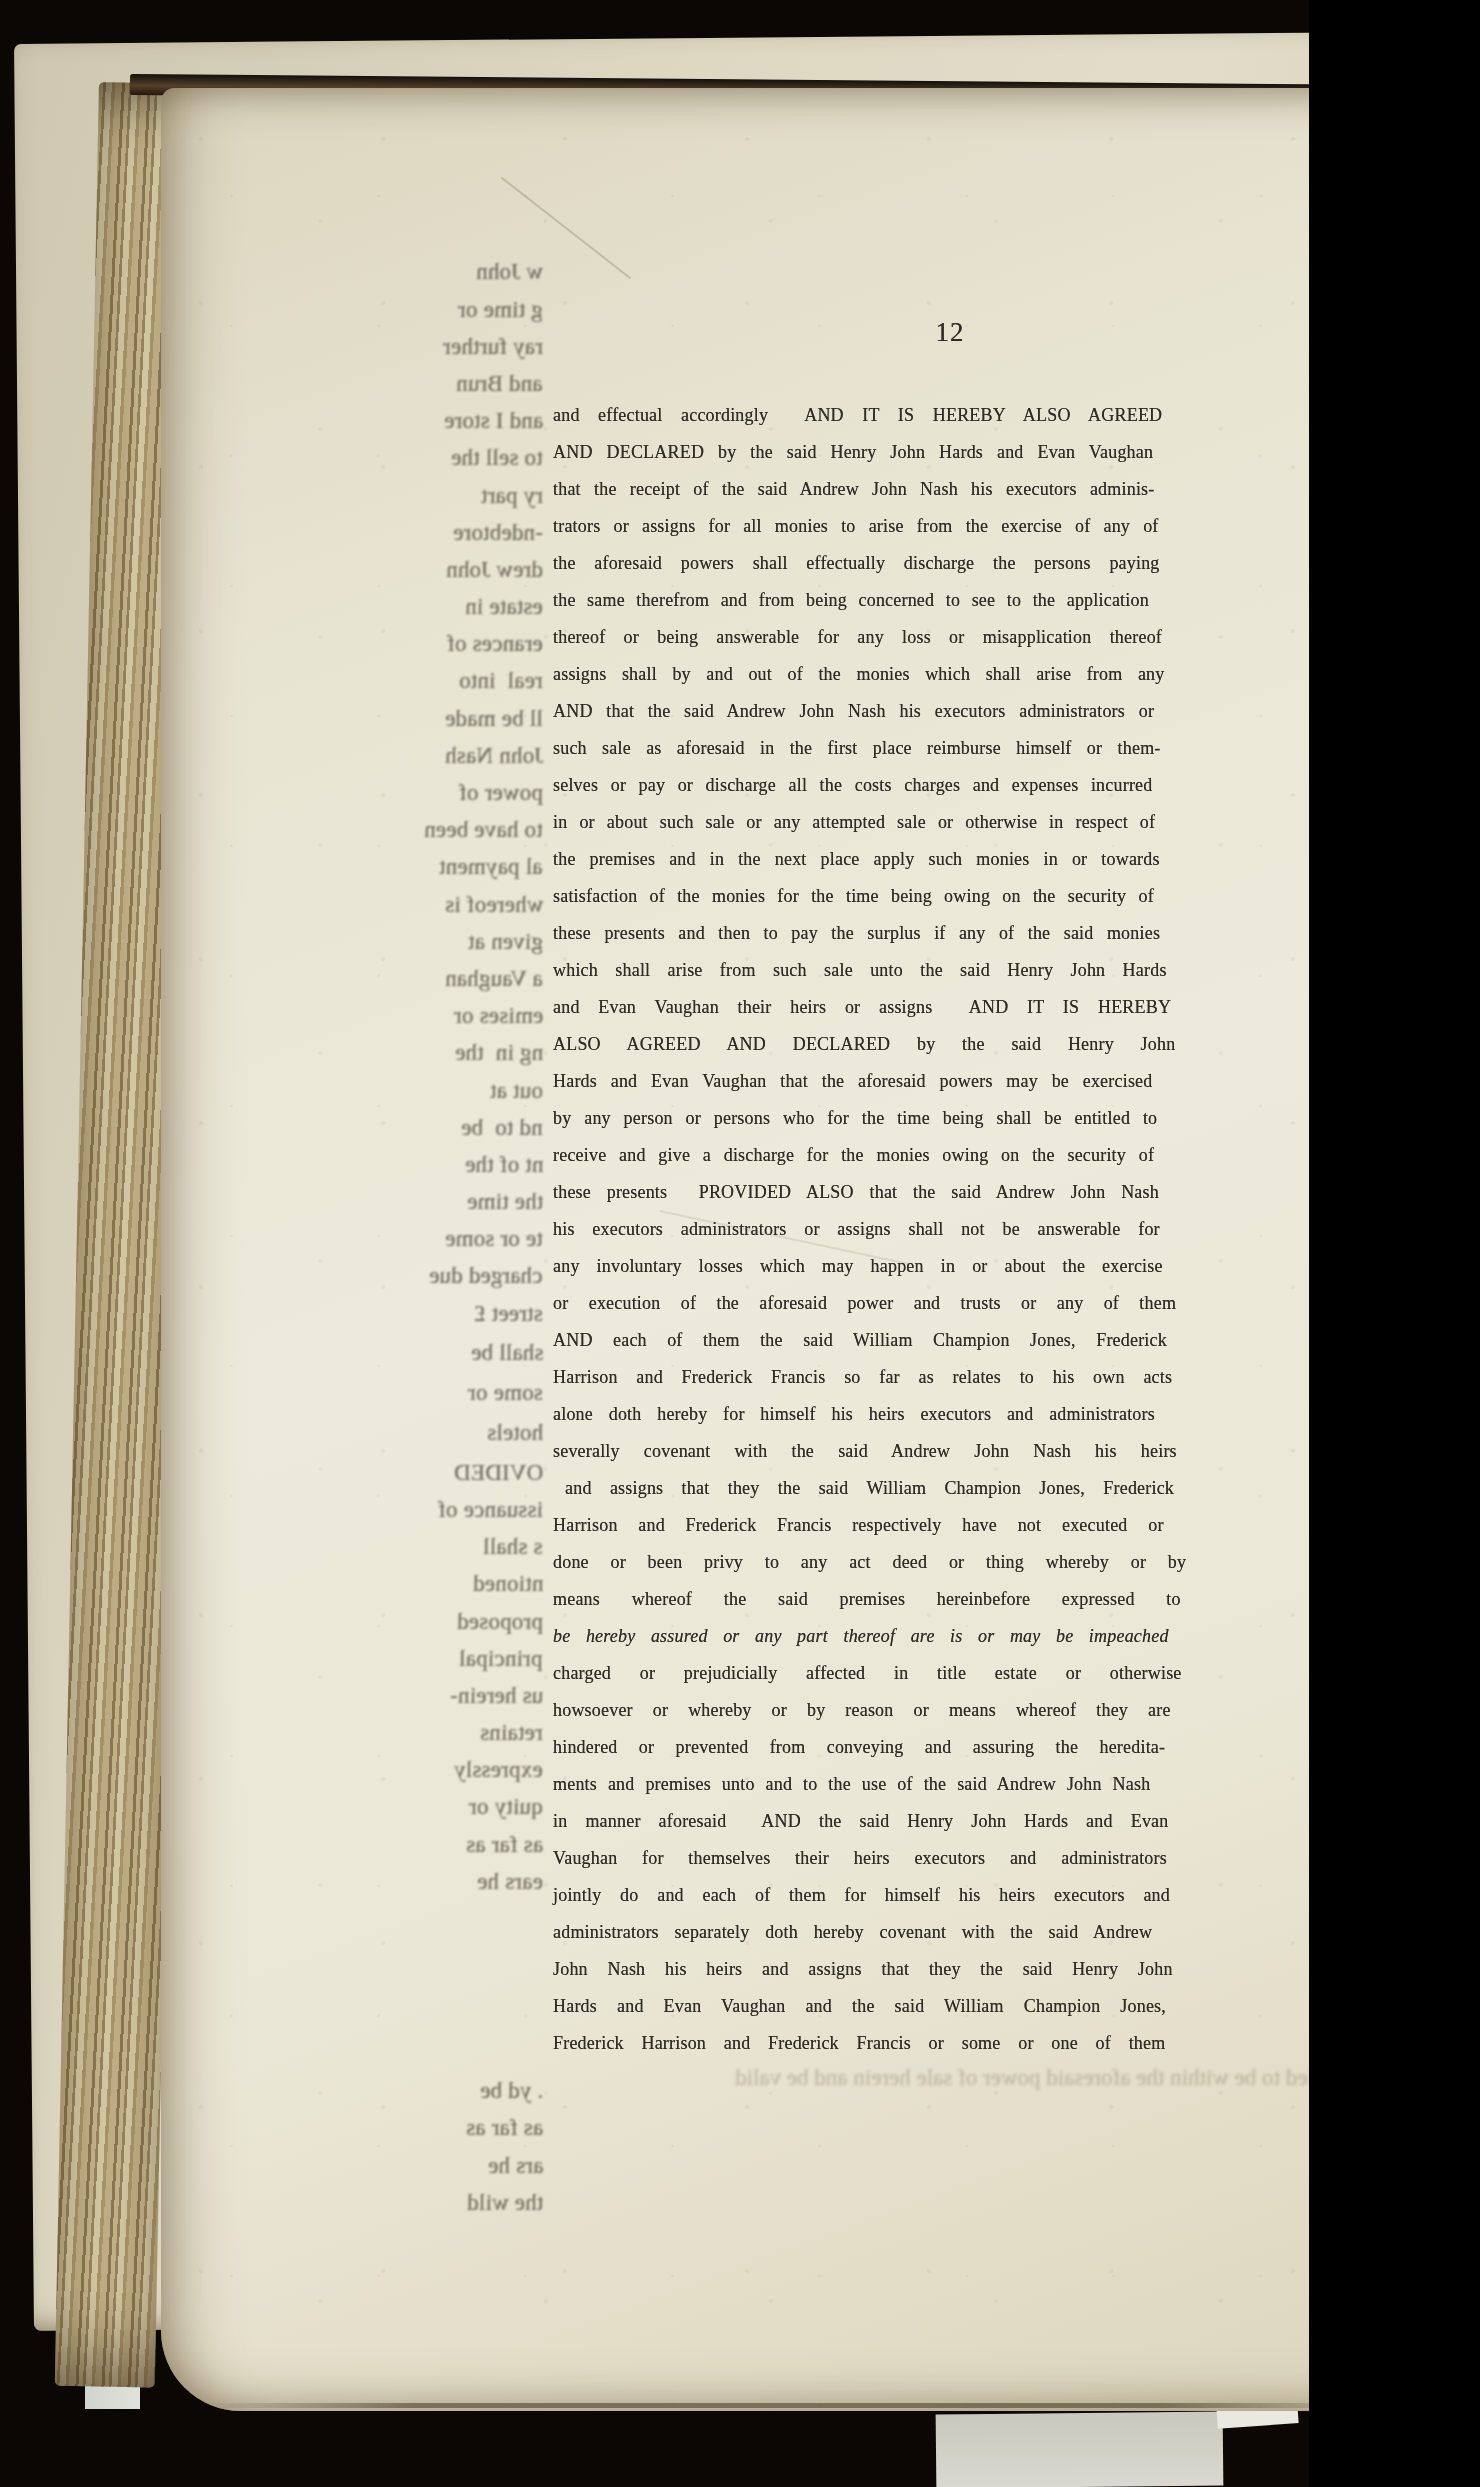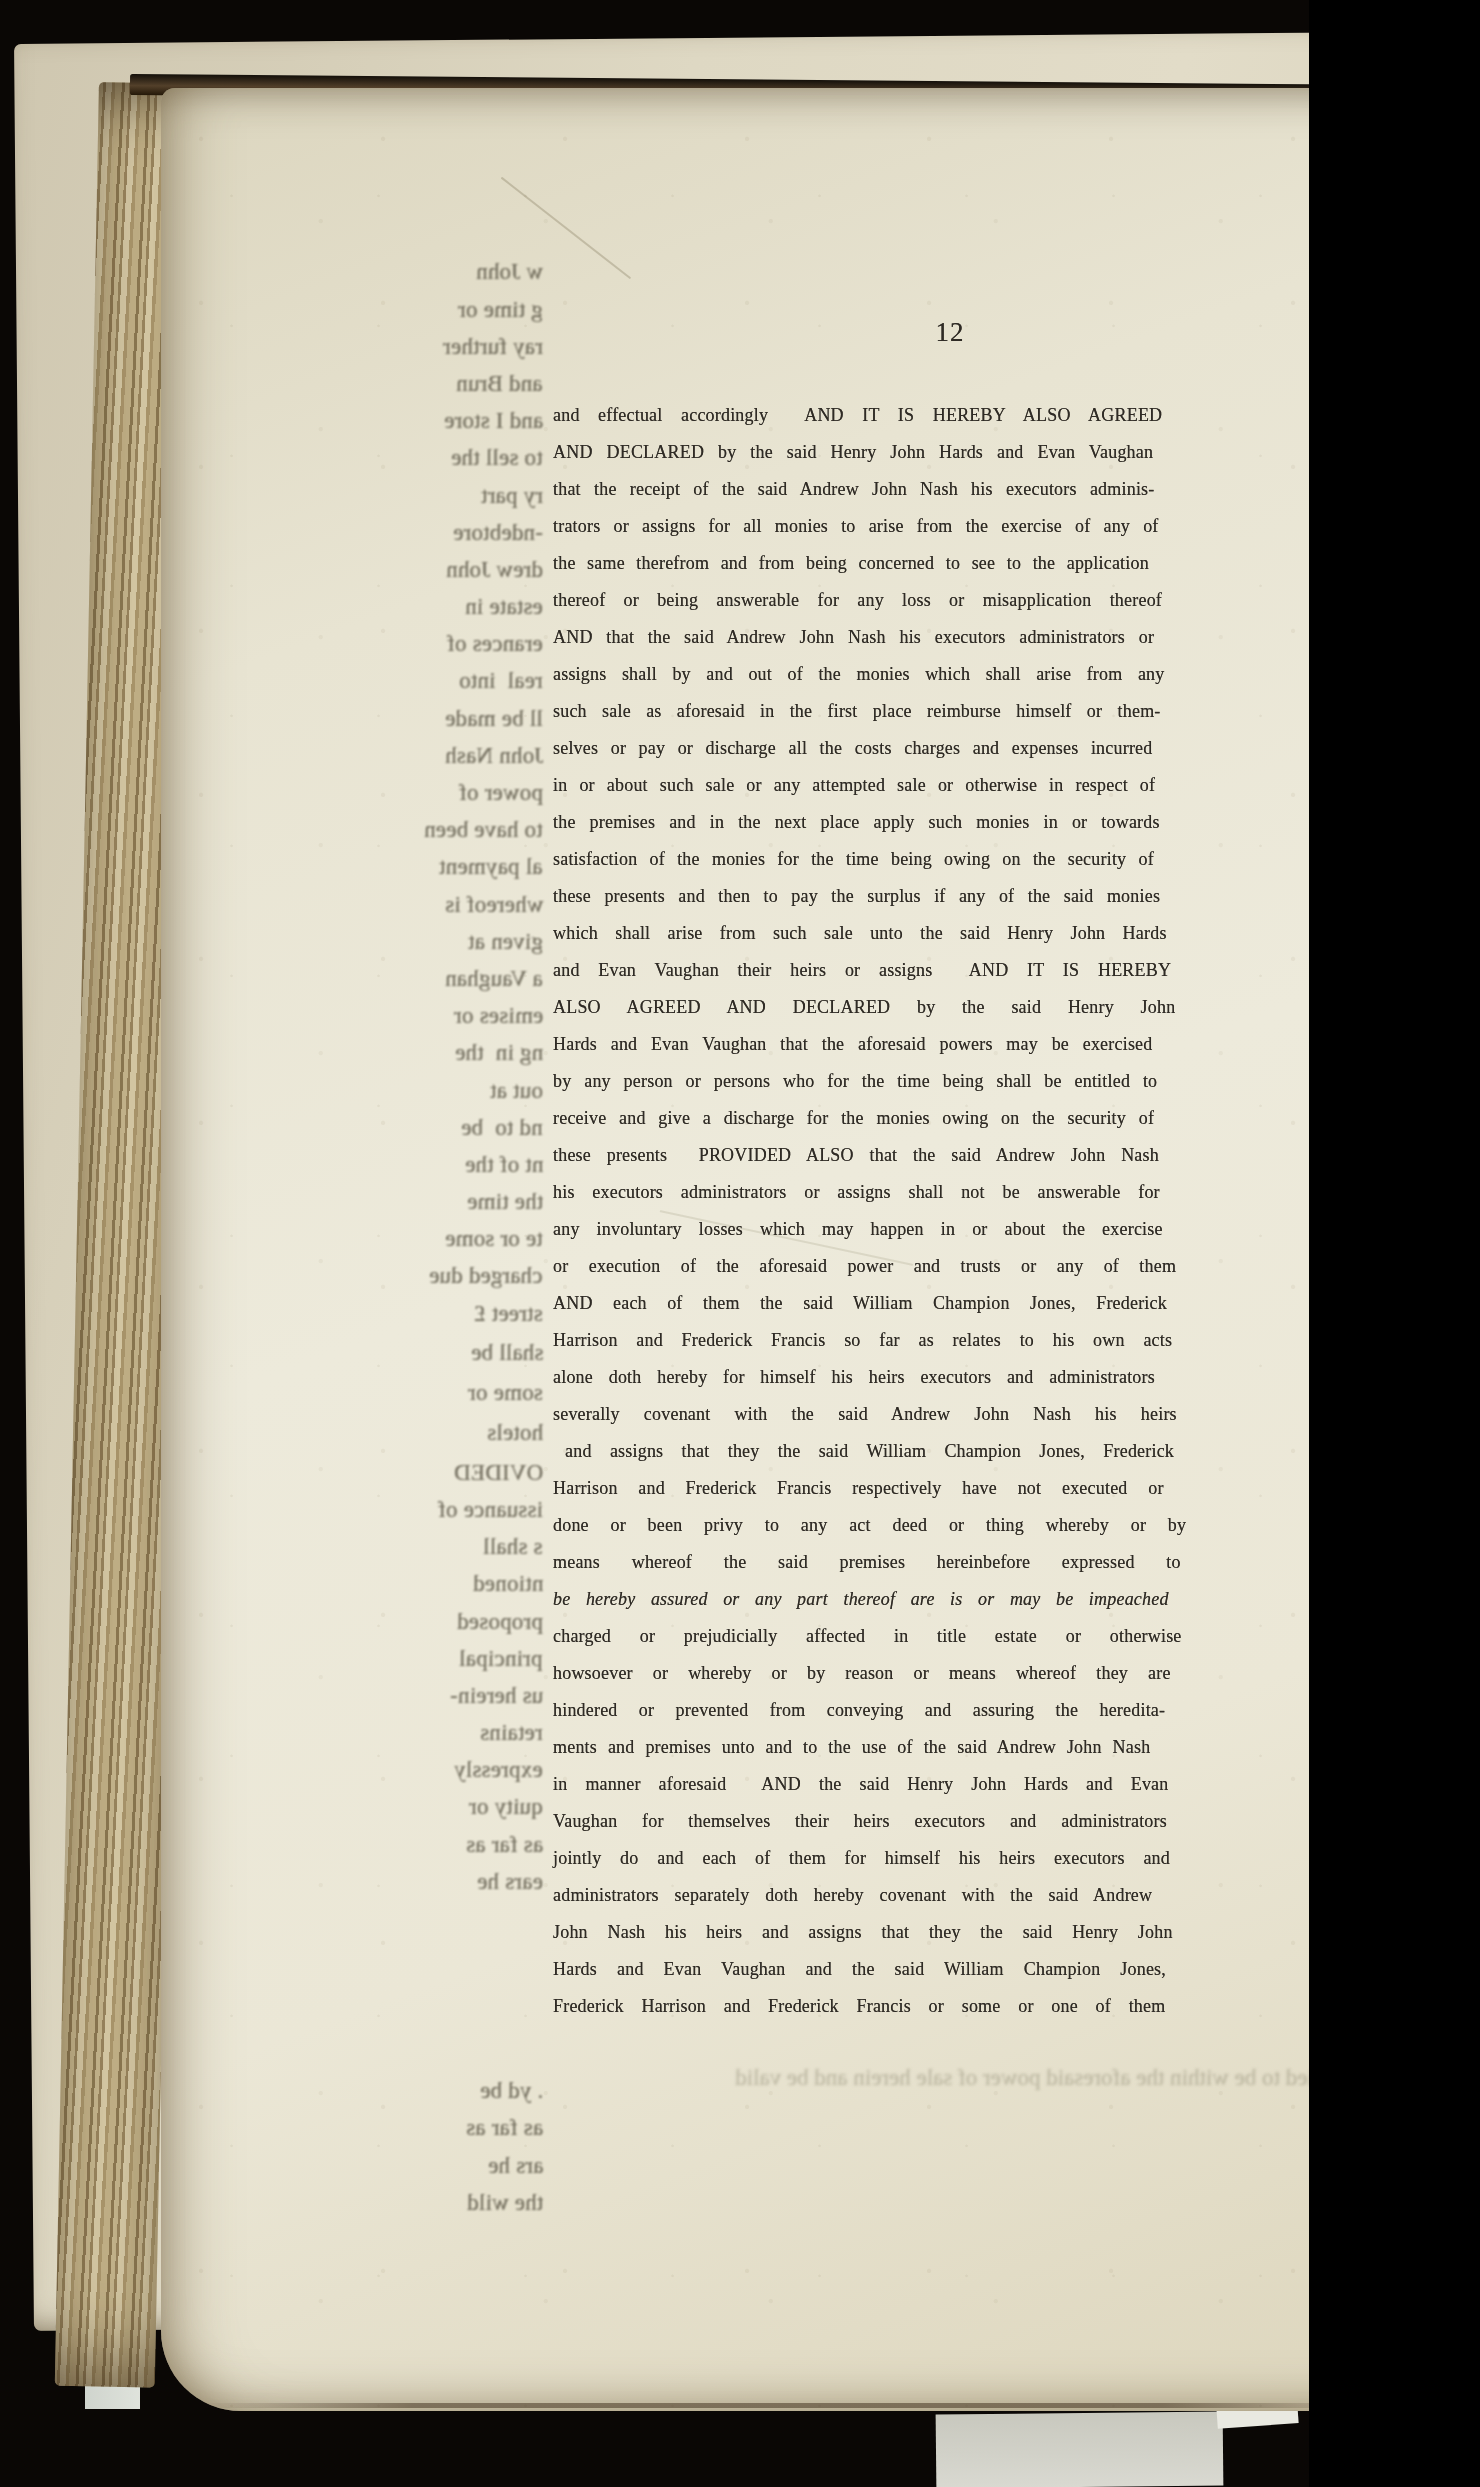--- a/index.html
+++ b/index.html
@@ -137,24 +137,25 @@
       <div style="top: 2190px;"><span class="line-text">the wild</span></div>
     </div>
 
   <div class="text-block">
     <div class="page-num">12</div>
     <div class="text-lines">
         <div><span class="line-text" style="word-spacing: 13.8px;">and effectual accordingly  AND IT IS HEREBY ALSO AGREED</span></div>
         <div><span class="line-text" style="word-spacing: 9.2px;">AND DECLARED by the said Henry John Hards and Evan Vaughan</span></div>
         <div><span class="line-text" style="word-spacing: 8.5px;">that the receipt of the said Andrew John Nash his executors adminis-</span></div>
         <div><span class="line-text" style="word-spacing: 8.4px;">trators or assigns for all monies to arise from the exercise of any of</span></div>
+        <div><span class="line-text" style="word-spacing: 14px;">the aforesaid powers shall effectually discharge the persons paying</span></div>
         <div><span class="line-text" style="word-spacing: 6.8px;">the same therefrom and from being concerned to see to the application</span></div>
         <div><span class="line-text" style="word-spacing: 13.5px;">thereof or being answerable for any loss or misapplication thereof</span></div>
+        <div><span class="line-text" style="word-spacing: 10.8px;">assigns shall by and out of the monies which shall arise from any</span></div>
         <div><span class="line-text" style="word-spacing: 9px;">AND that the said Andrew John Nash his executors administrators or</span></div>
-        <div><span class="line-text" style="word-spacing: 10.8px;">assigns shall by and out of the monies which shall arise from any</span></div>
         <div><span class="line-text" style="word-spacing: 10.6px;">such sale as aforesaid in the first place reimburse himself or them-</span></div>
         <div><span class="line-text" style="word-spacing: 7.8px;">selves or pay or discharge all the costs charges and expenses incurred</span></div>
         <div><span class="line-text" style="word-spacing: 7.3px;">in or about such sale or any attempted sale or otherwise in respect of</span></div>
         <div><span class="line-text" style="word-spacing: 9.3px;">the premises and in the next place apply such monies in or towards</span></div>
         <div><span class="line-text" style="word-spacing: 7.5px;">satisfaction of the monies for the time being owing on the security of</span></div>
         <div><span class="line-text" style="word-spacing: 8.7px;">these presents and then to pay the surplus if any of the said monies</span></div>
         <div><span class="line-text" style="word-spacing: 12.6px;">which shall arise from such sale unto the said Henry John Hards</span></div>
         <div><span class="line-text" style="word-spacing: 14px;">and Evan Vaughan their heirs or assigns  AND IT IS HEREBY</span></div>
         <div><span class="line-text" style="word-spacing: 22px;">ALSO AGREED AND DECLARED by the said Henry John</span></div>
         <div><span class="line-text" style="word-spacing: 9px;">Hards and Evan Vaughan that the aforesaid powers may be exercised</span></div>

